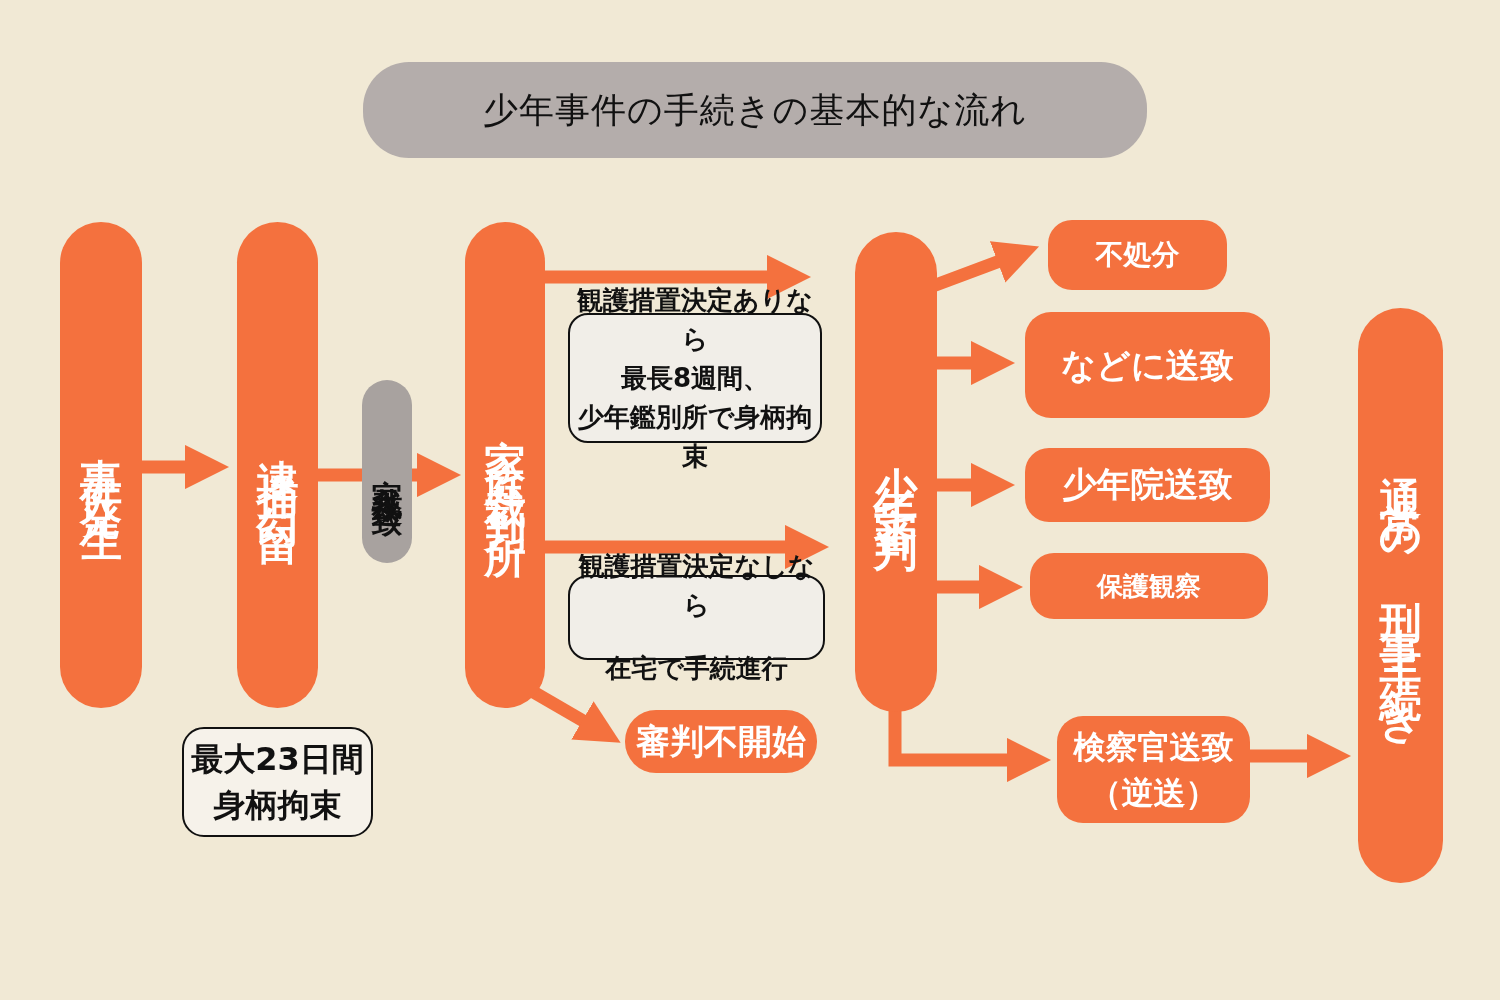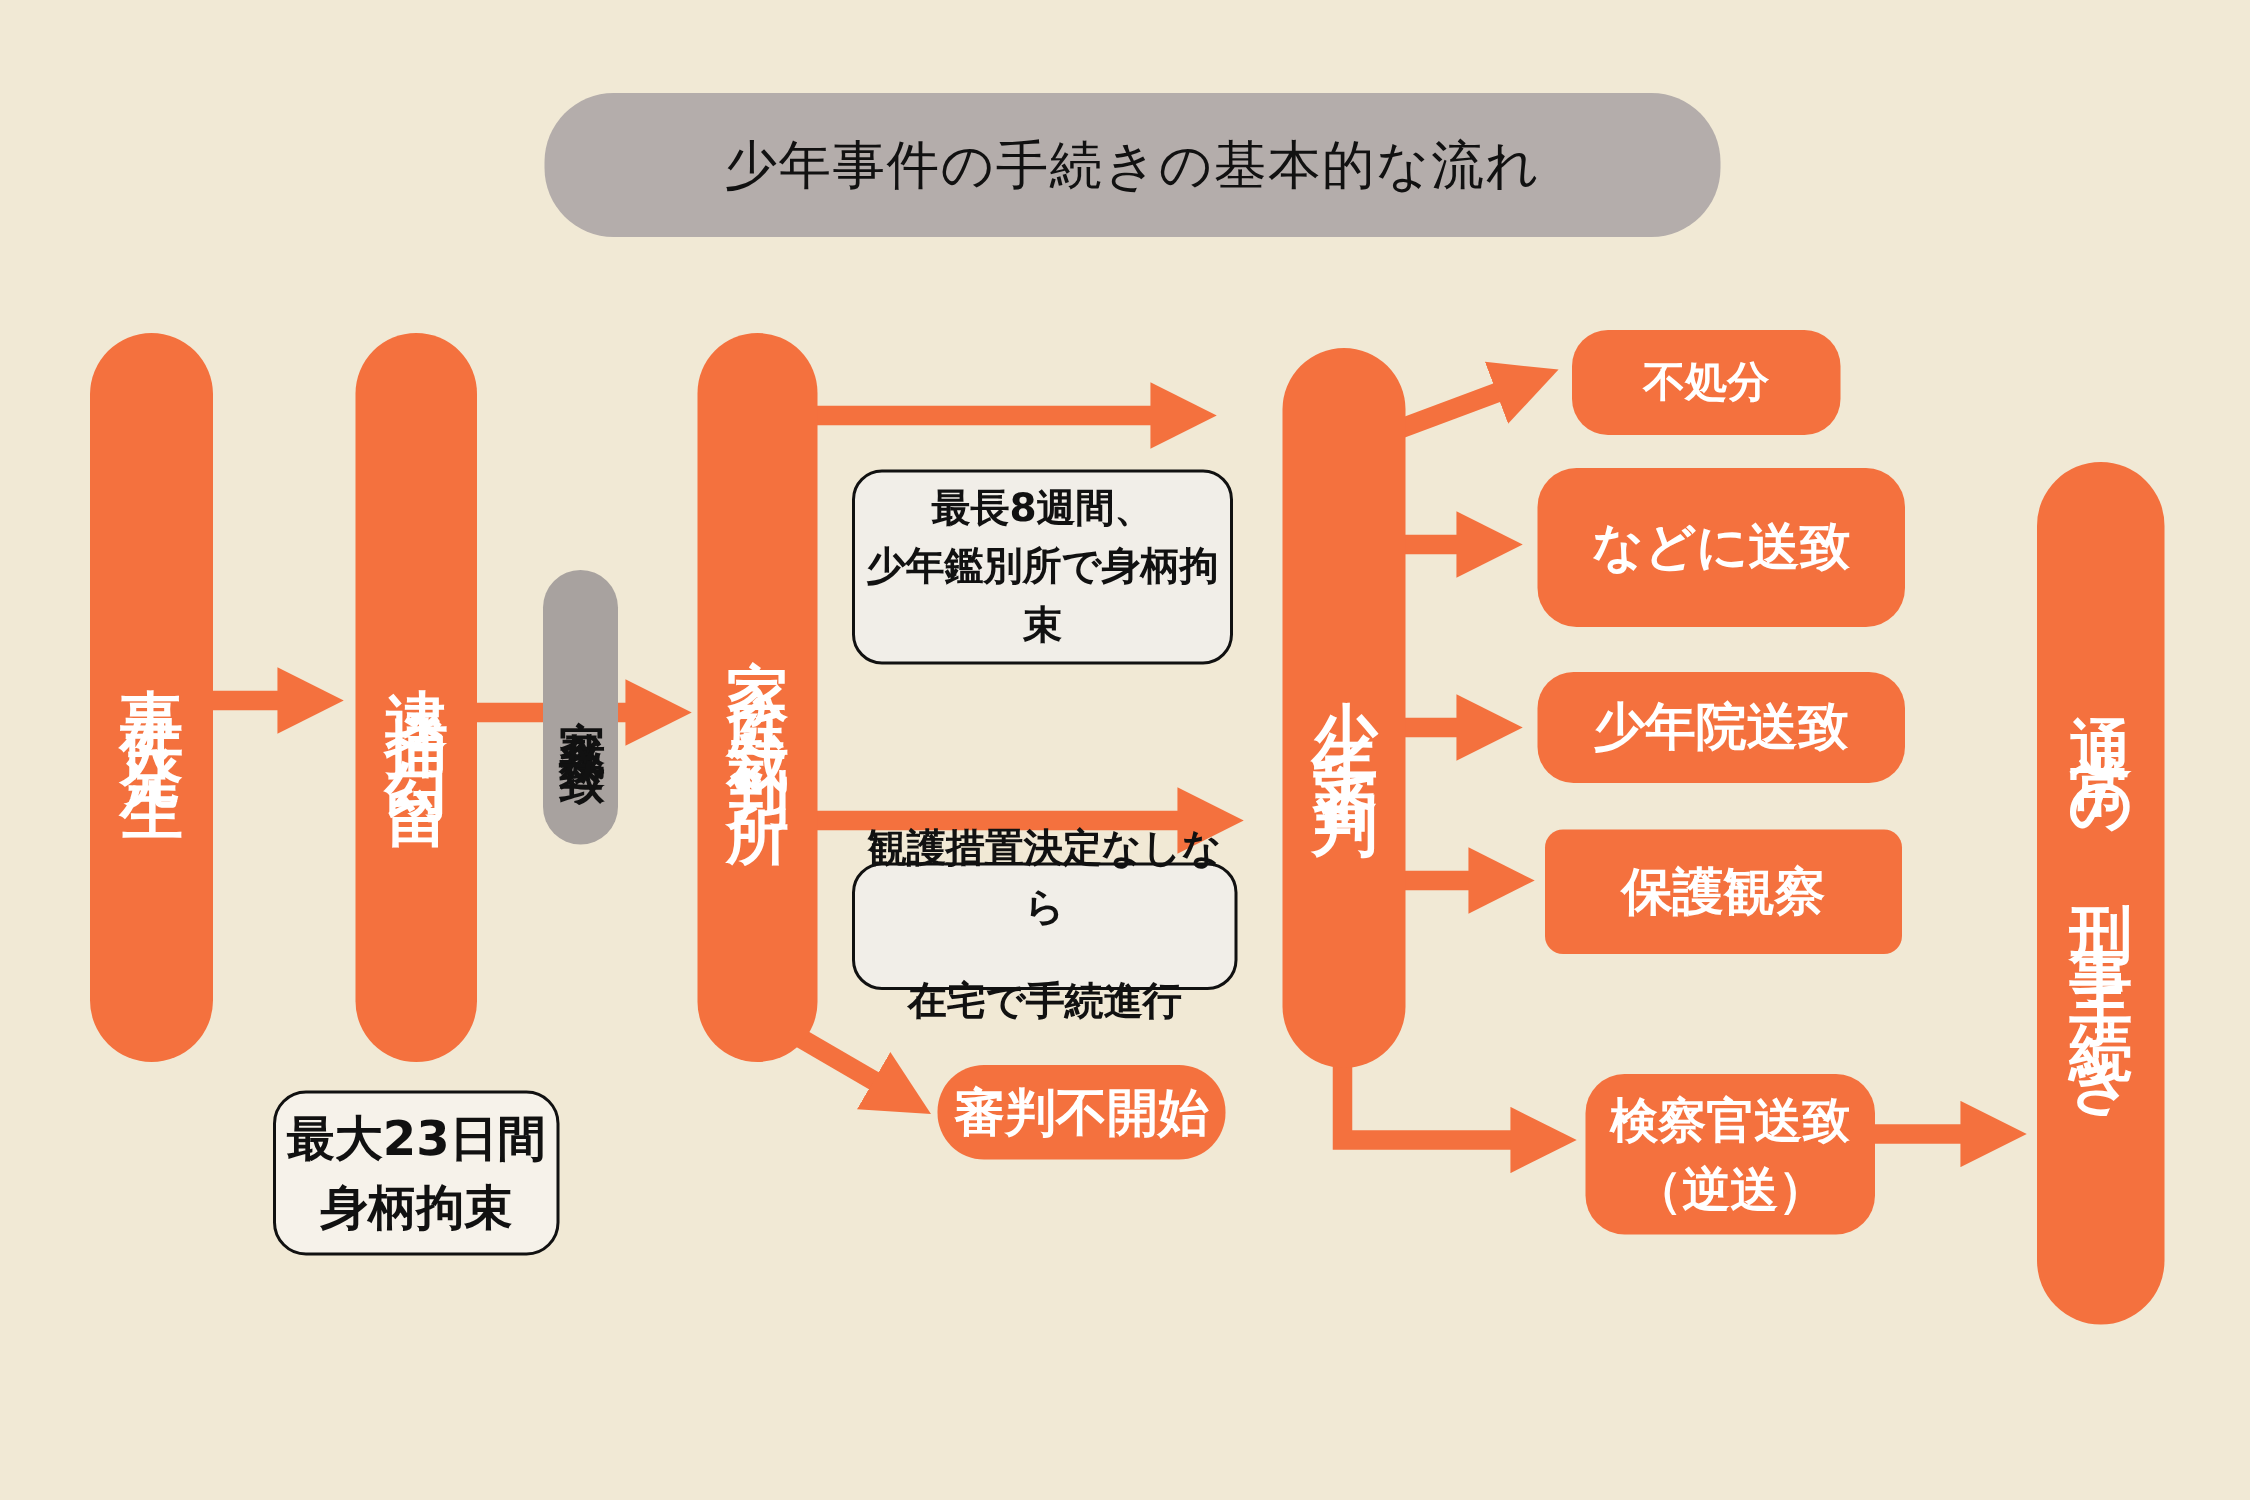--- a/index.html
+++ b/index.html
@@ -81,21 +81,21 @@
   }
 
   .obox{
     background:var(--orange);color:var(--light);
     font-weight:bold;text-align:center;flex-direction:column;
   }
   .o-nohearing{left:625px;top:710px;width:192px;height:63px;border-radius:31px;font-size:34px;text-align:center;}
   .o-nodisp{left:1048px;top:220px;width:179px;height:70px;border-radius:24px;font-size:28px;}
   .o-welfare{left:1025px;top:312px;width:245px;height:106px;border-radius:26px;font-size:34px;line-height:46px;}
   .o-school{left:1025px;top:448px;width:245px;height:74px;border-radius:24px;font-size:34px;}
-  .o-probation{left:1030px;top:553px;width:238px;height:83px;border-radius:12px;font-size:34px;}
+  .o-probation{left:1030px;top:553px;width:238px;height:66px;border-radius:24px;font-size:26px;}
   .o-prosecutor{left:1057px;top:705px;width:193px;height:107px;border-radius:26px;font-size:32px;line-height:46px;margin-top:11px;}
 </style>
 </head>
 <body>
 
 <div class="canvas">
 
   <svg class="arrows" viewBox="0 0 1500 1000" xmlns="http://www.w3.org/2000/svg">
     <defs>
       <marker id="ah" viewBox="0 0 4 4" markerWidth="3.4" markerHeight="3.4" refX="1" refY="2" orient="auto" markerUnits="strokeWidth">
@@ -127,20 +127,21 @@
 
   <div class="abs gray-pill">
     <div class="vtext">家裁送致</div>
   </div>
 
   <div class="abs pill p-family">
     <div class="vtext">家庭裁判所</div>
   </div>
 
   <div class="abs note note-with">
+    <span>観護措置決定ありなら</span>
     <span>最長8週間、</span>
     <span>少年鑑別所で身柄拘束</span>
   </div>
 
   <div class="abs note note-without">
     <span>観護措置決定なしなら</span>
     <span>在宅で手続進行</span>
   </div>
 
   <div class="abs callout">

